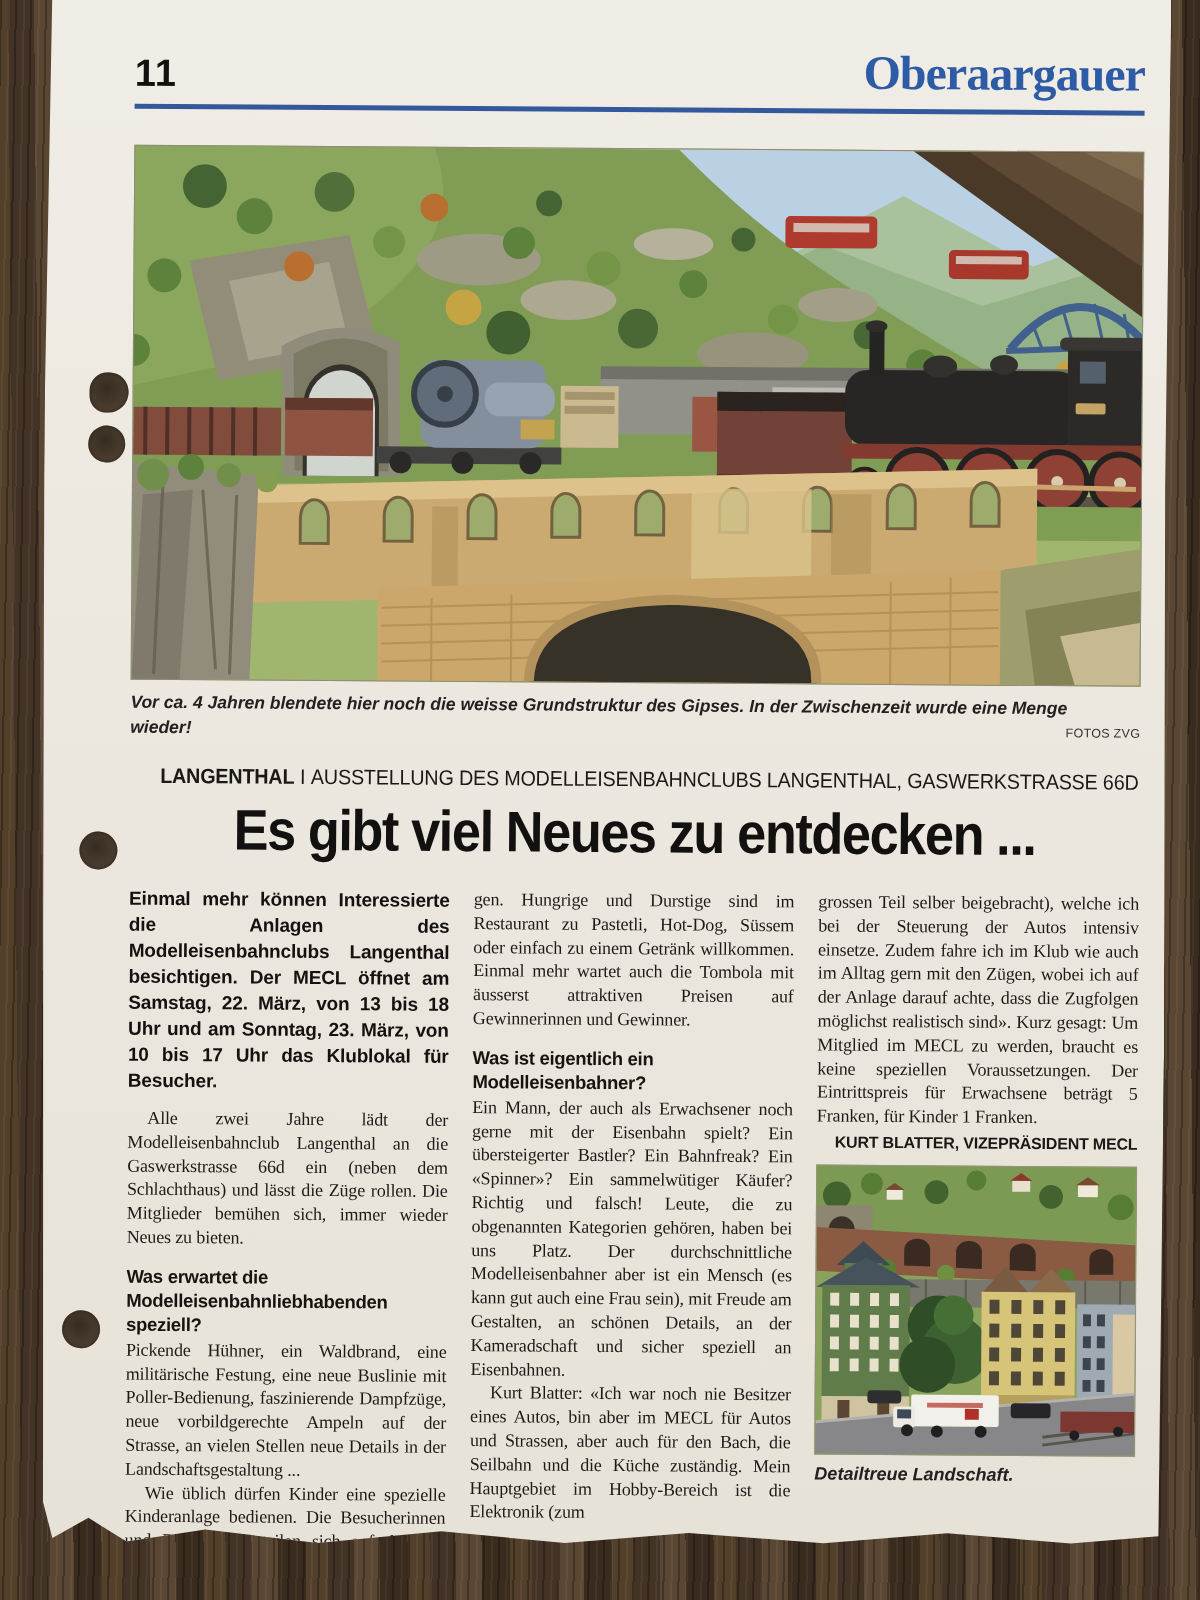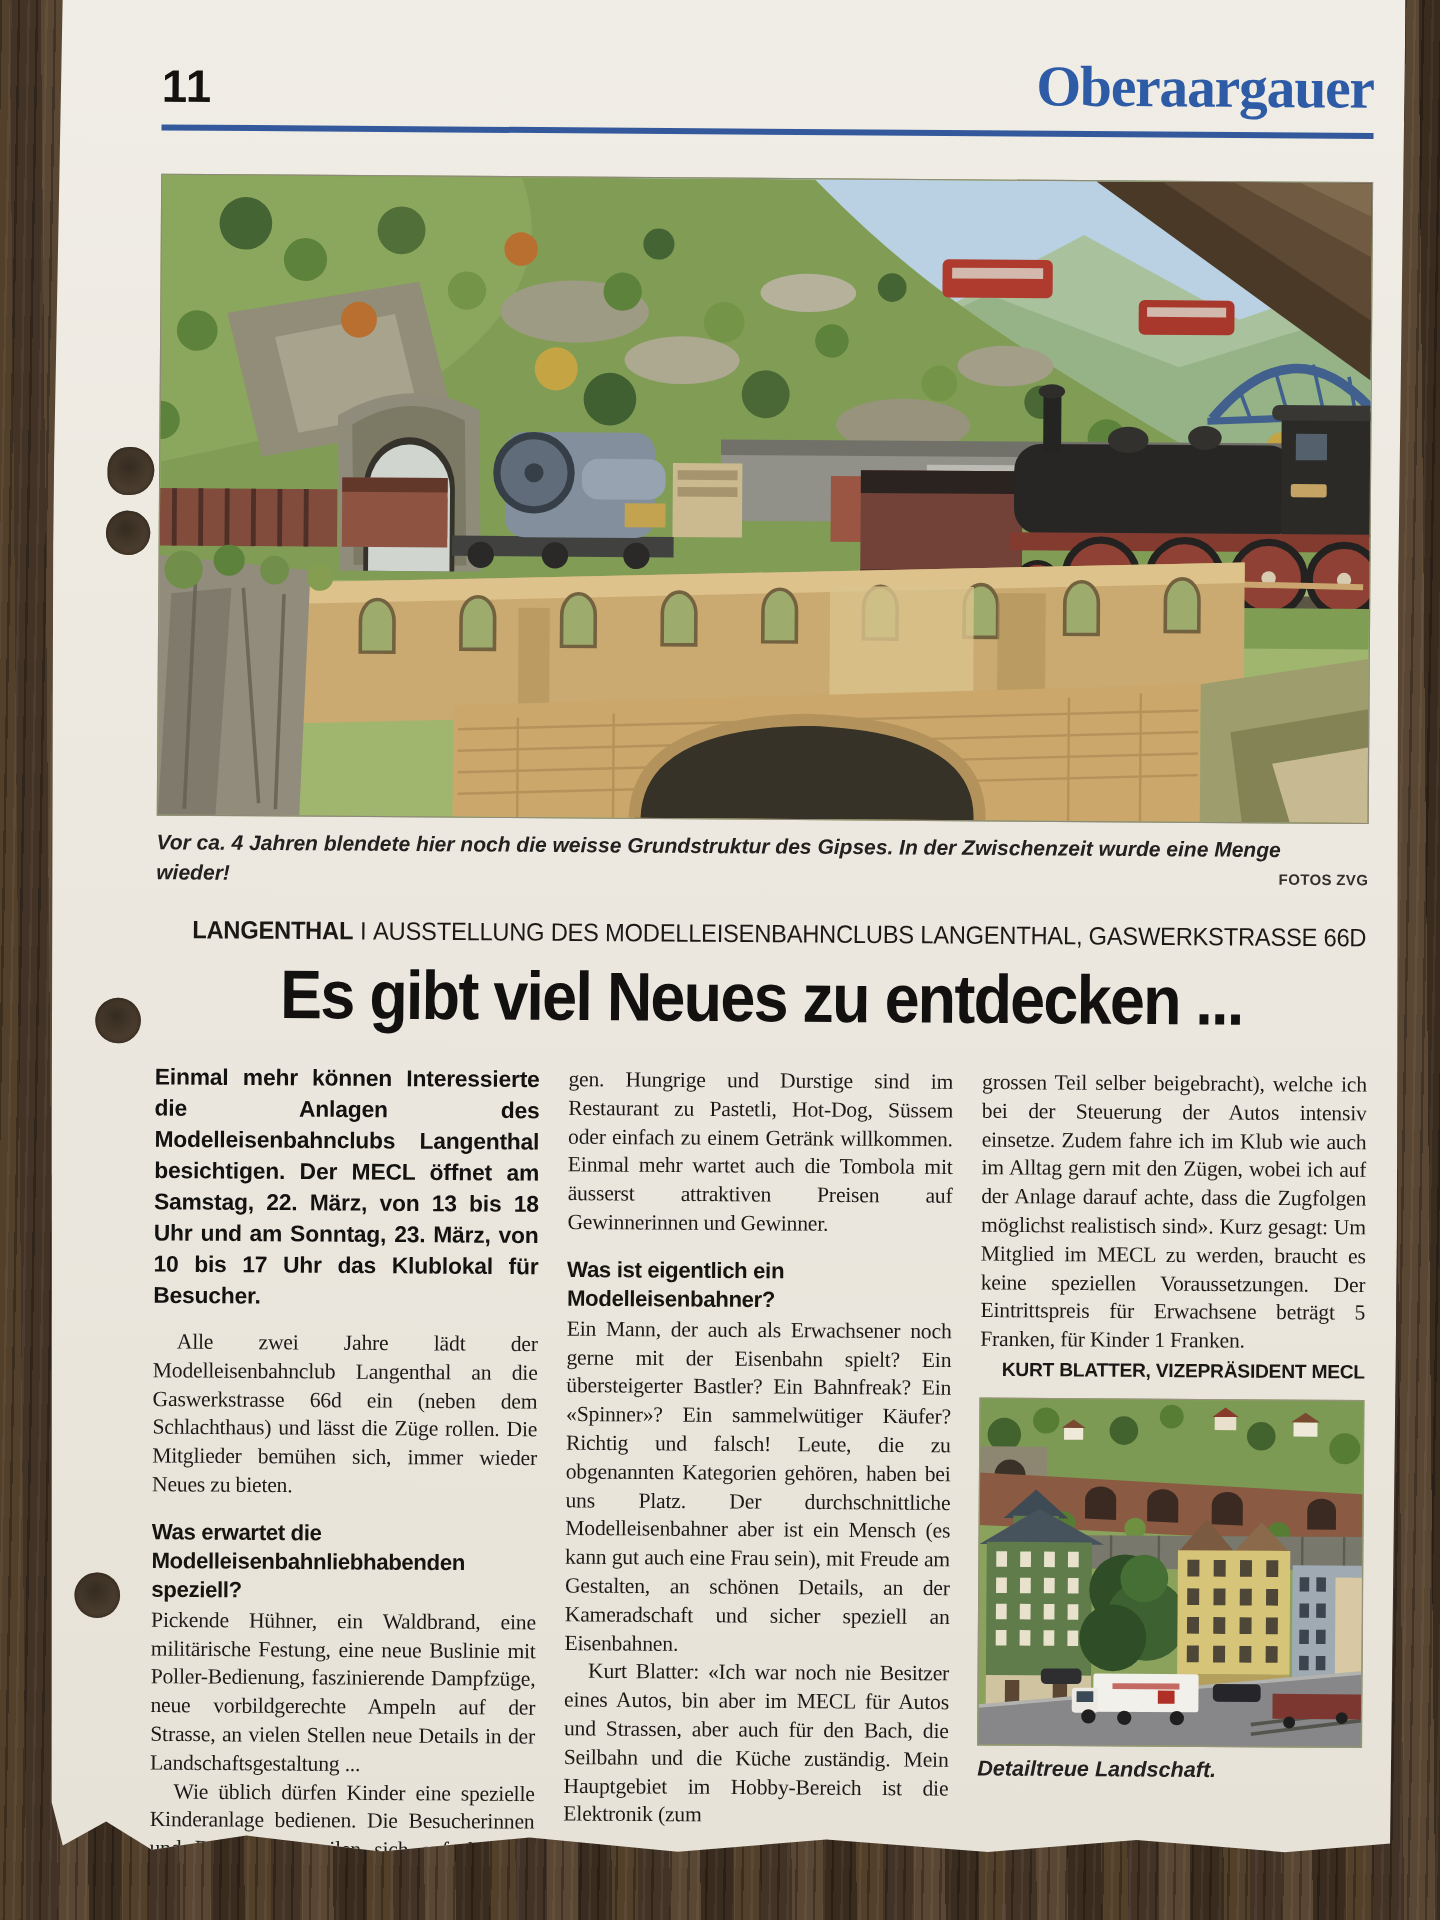--- a/index.html
+++ b/index.html
@@ -23,21 +23,21 @@
     box-shadow:inset 0 0 4px #241c12;}
   #content{position:absolute;left:88px;top:46px;width:1010px;color:#161412;}
   .header-row{display:flex;justify-content:space-between;align-items:flex-end;height:66px;}
   .page-number{font-weight:700;font-size:38px;letter-spacing:1px;color:#14120f;}
   .masthead{font-family:"Liberation Serif",serif;font-weight:700;font-size:48px;color:#2e5ba6;letter-spacing:-1px;}
   .rule{height:5px;background:#33599c;margin-top:9px;}
   .photo-frame{margin-top:36px;width:1010px;height:535px;border:1px solid #8f897b;box-sizing:border-box;background:#9db36a;}
   .photo-frame svg{display:block;width:100%;height:100%;}
   .caption-block{margin-top:10px;font-style:italic;font-weight:700;font-size:17.5px;line-height:25px;color:#232120;}
   .caption-line2{display:flex;justify-content:space-between;align-items:flex-end;}
-  .credit{font-style:normal;font-weight:700;font-size:12.5px;color:#33302c;letter-spacing:.3px;}
+  .credit{font-style:normal;font-weight:400;font-size:12.5px;color:#33302c;letter-spacing:.3px;}
   .kicker{margin-top:24px;text-align:center;font-size:21px;letter-spacing:-0.2px;color:#1b1916;transform:scaleX(0.94);transform-origin:center;white-space:nowrap;}
   .kicker .loc{font-weight:700;}
   .kicker .sep{font-weight:400;padding:0 6px;}
   .headline{margin-top:8px;text-align:center;font-weight:700;font-size:54px;letter-spacing:-1.5px;color:#121110;transform:scale(0.97,1.06);transform-origin:center top;}
   .columns{display:flex;gap:24px;margin-top:28px;height:672px;overflow:hidden;}
   .col{flex:1;min-width:0;}
   .col p{margin:0;text-align:justify;font-family:"Liberation Serif",serif;font-size:18px;line-height:23.8px;letter-spacing:-0.15px;color:#1c1a17;}
   .lead{font-family:"Liberation Sans",sans-serif !important;font-weight:700;font-size:19px !important;line-height:26px !important;color:#131210 !important;}
   .gap-top{margin-top:13px !important;}
   .indent{text-indent:1.1em;}

